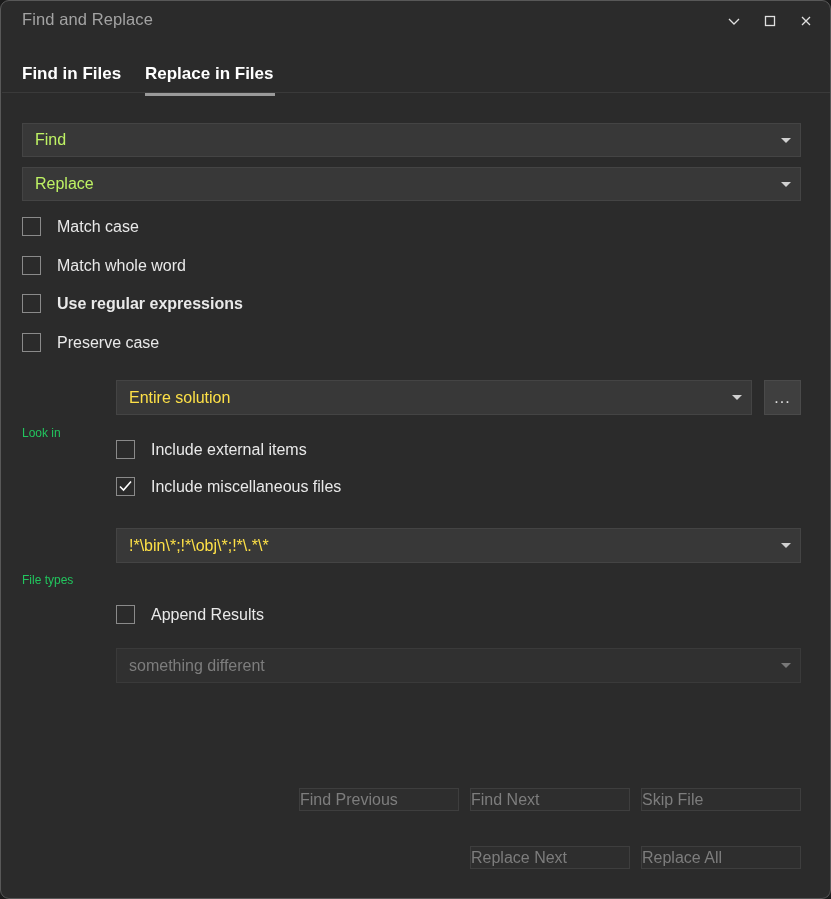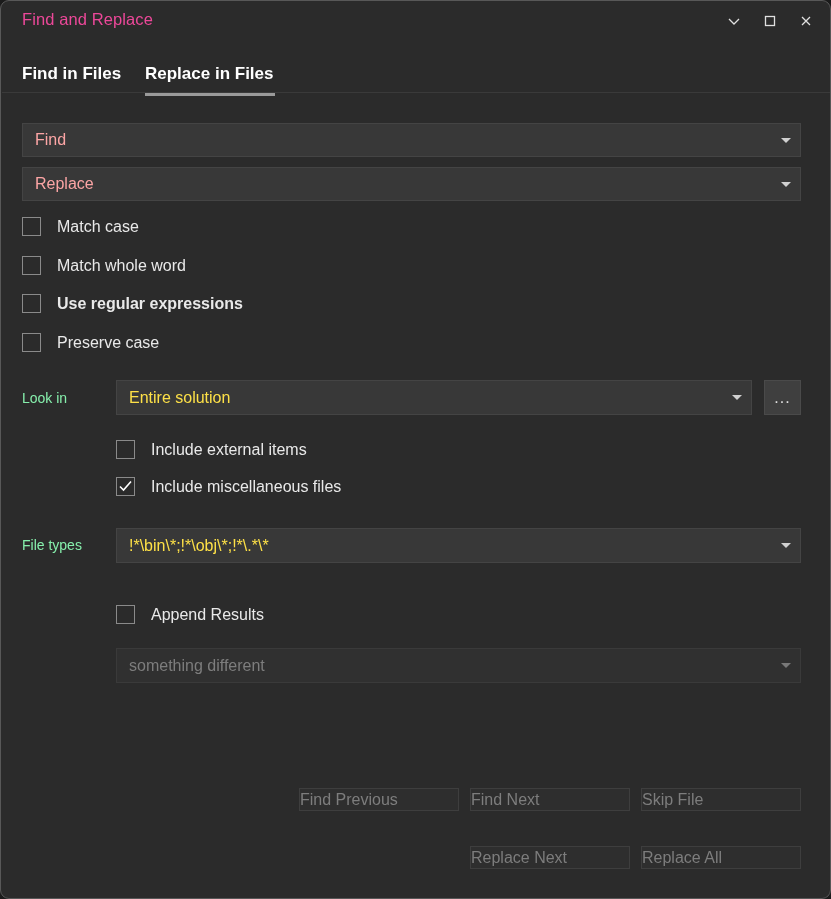--- a/index.html
+++ b/index.html
@@ -29,21 +29,21 @@
     width: 831px;
     height: 41px;
     display: flex;
     align-items: center;
   }
   .title-text {
     position: absolute;
     left: 21px;
     top: 9px;
     font-size: 16.5px;
-    color: #ec4899;
+    color: #a3a3a3;
     letter-spacing: 0.1px;
     white-space: nowrap;
   }
   .win-controls {
     position: absolute;
     right: 8px;
     top: 4px;
     display: flex;
     align-items: center;
     gap: 0px;
@@ -108,21 +108,21 @@
     border-color: #3a3a3a;
   }
   .combo-text {
     position: absolute;
     left: 12px;
     font-size: 16px;
     color: #fde047;
     white-space: nowrap;
     overflow: hidden;
   }
-  .combo.placeholder .combo-text { color: #fca5a5; }
+  .combo.placeholder .combo-text { color: #bef264; }
   .combo.disabled .combo-text { color: #7d7d7d; }
   .combo-arrow {
     position: absolute;
     right: 9px;
     width: 0; height: 0;
     border-left: 5px solid transparent;
     border-right: 5px solid transparent;
     border-top: 5px solid #d0d0d0;
   }
   .combo.disabled .combo-arrow { border-top-color: #787878; }
@@ -147,23 +147,24 @@
   .checkbox svg { position: absolute; left: 1px; top: 1px; }
   .checkrow .label {
     margin-left: 16px;
     font-size: 16px;
     color: #e9e9e9;
   }
 
   
   .field-label {
     position: absolute;
-    font-size: 14px;
-    color: #86efac;
-    white-space: nowrap;
+    font-size: 12px;
+    color: #22c55e;
+    white-space: nowrap;
+    margin-top: 36px;
   }
 
   
   .browse-btn {
     position: absolute;
     box-sizing: border-box;
     background: #3f3f3f;
     border: 1px solid #4a4a4a;
     display: flex;
     align-items: center;

